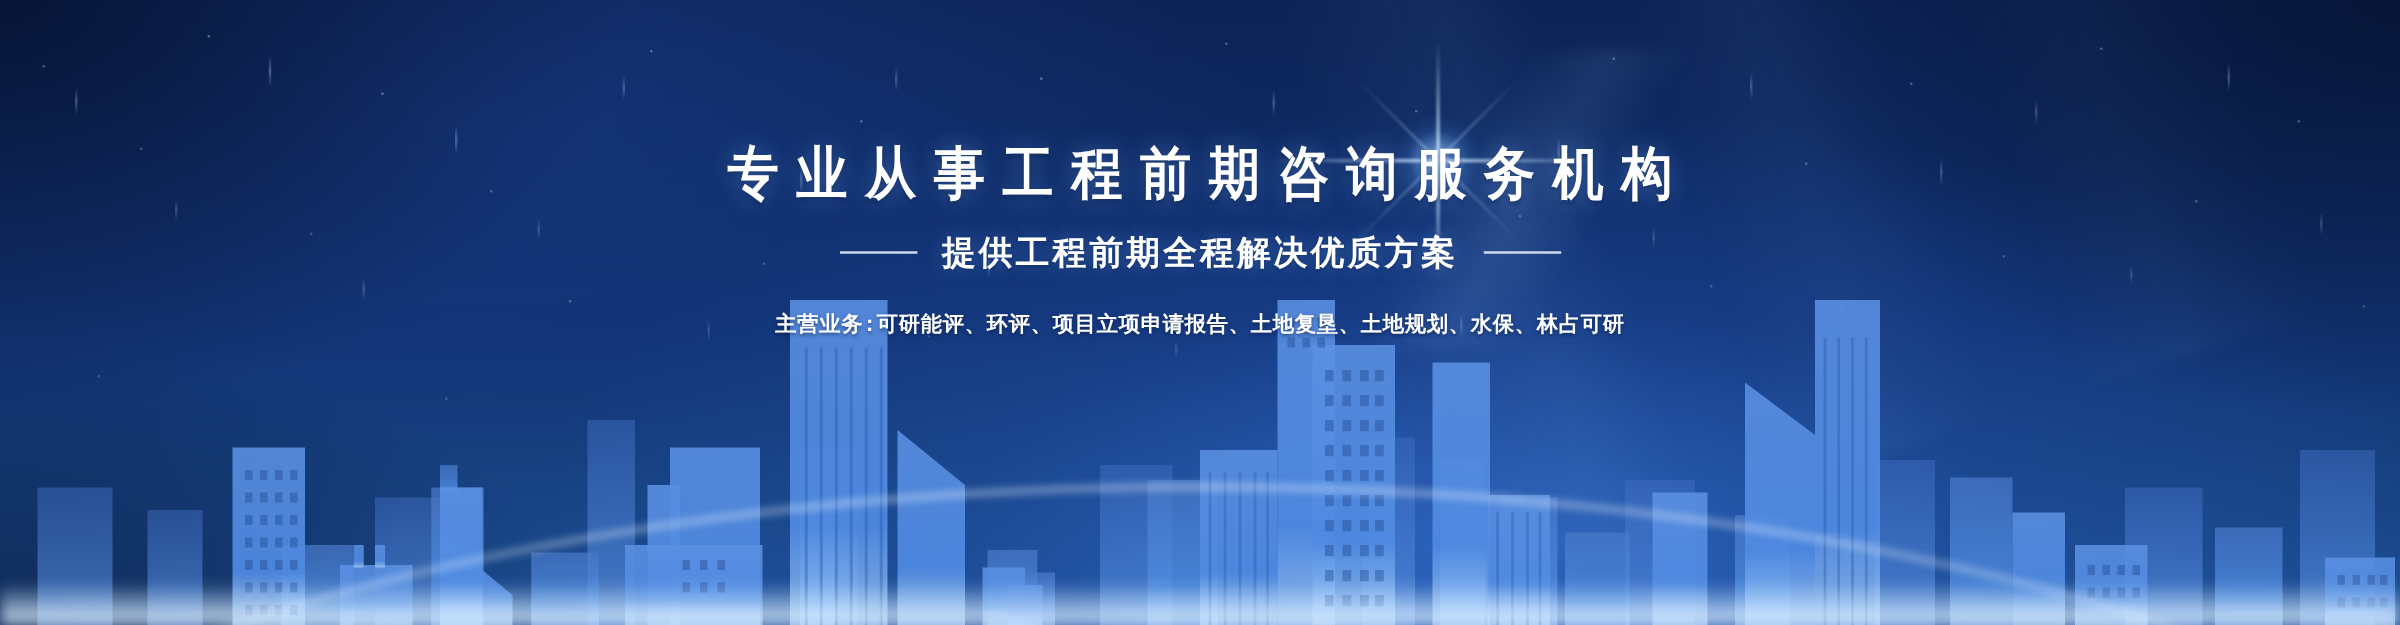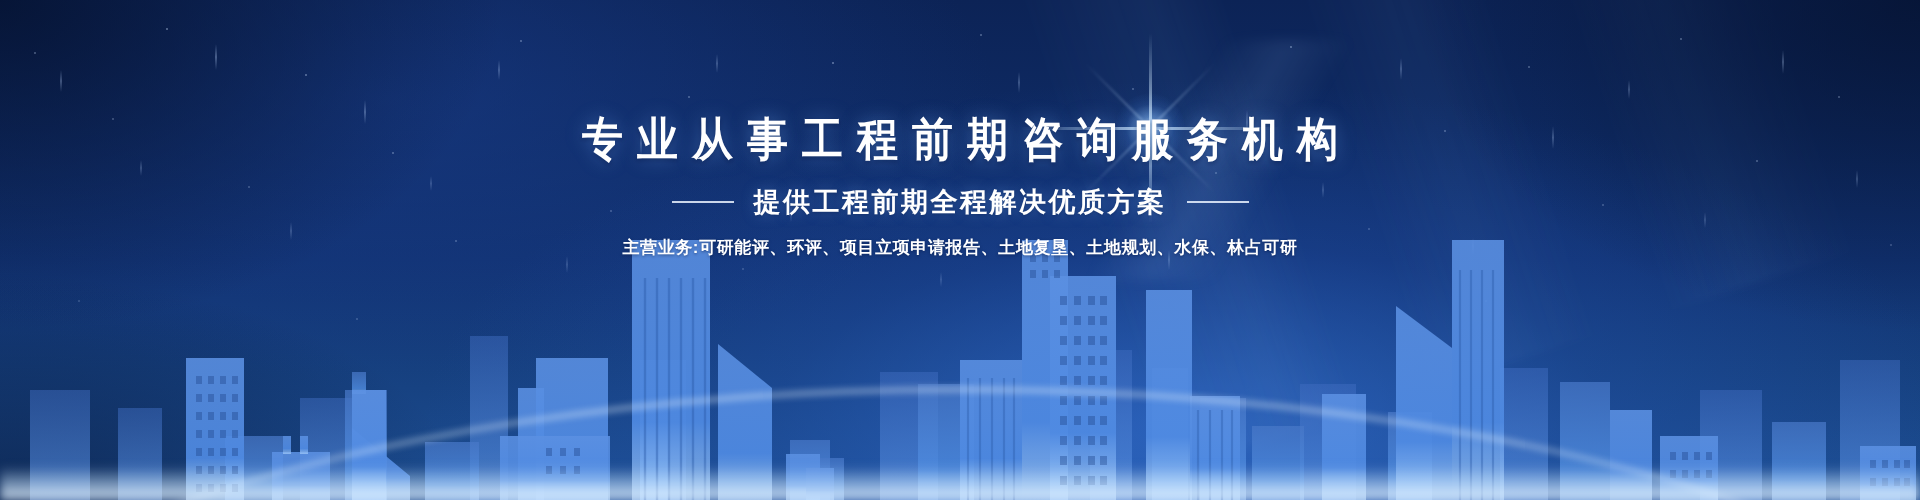--- a/index.html
+++ b/index.html
@@ -163,28 +163,28 @@
     font-size:27px;
     font-weight:700;
     letter-spacing:2.5px;
     color:#ffffff;
     white-space:nowrap;
     text-shadow:0 0 14px rgba(120,180,255,.35), 0 1px 3px rgba(5,20,60,.40);
     font-family:"DejaVu Sans","Liberation Sans",sans-serif;
   }
 
   .biz{
-    margin-top:16px;
+    margin-top:28px;
     font-size:17px;
     font-weight:700;
     letter-spacing:.6px;
     color:#ffffff;
     white-space:nowrap;
     text-shadow:0 1px 3px rgba(5,20,60,.50);
-    font-family:Liberation Sans, sans-serif;
+    font-family:Liberation Mono, monospace;
   }
 </style>
 </head>
 <body>
 
 <div class="banner">
 
   <div class="sky"></div>
   <div class="rays"></div>
   <div class="vignette"></div>

